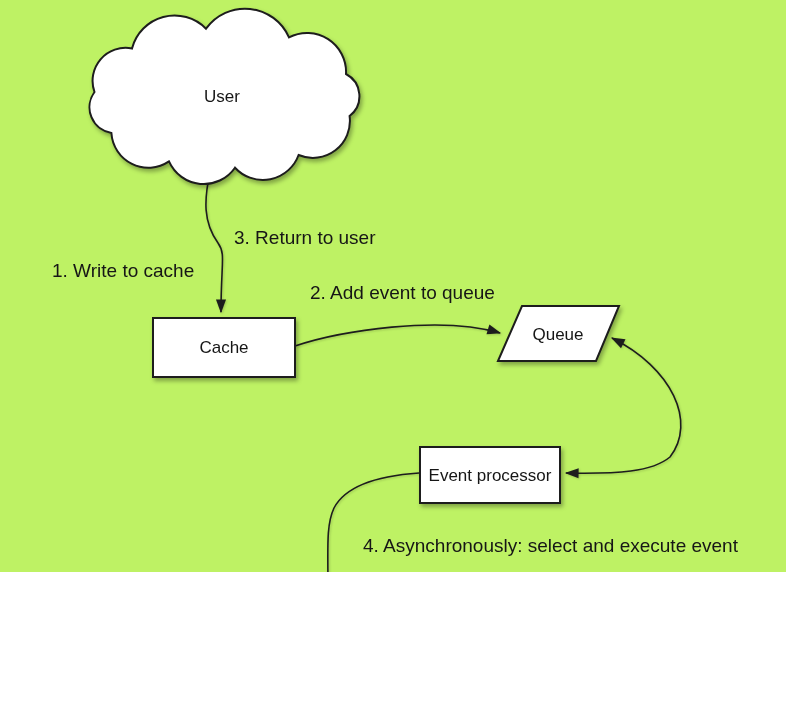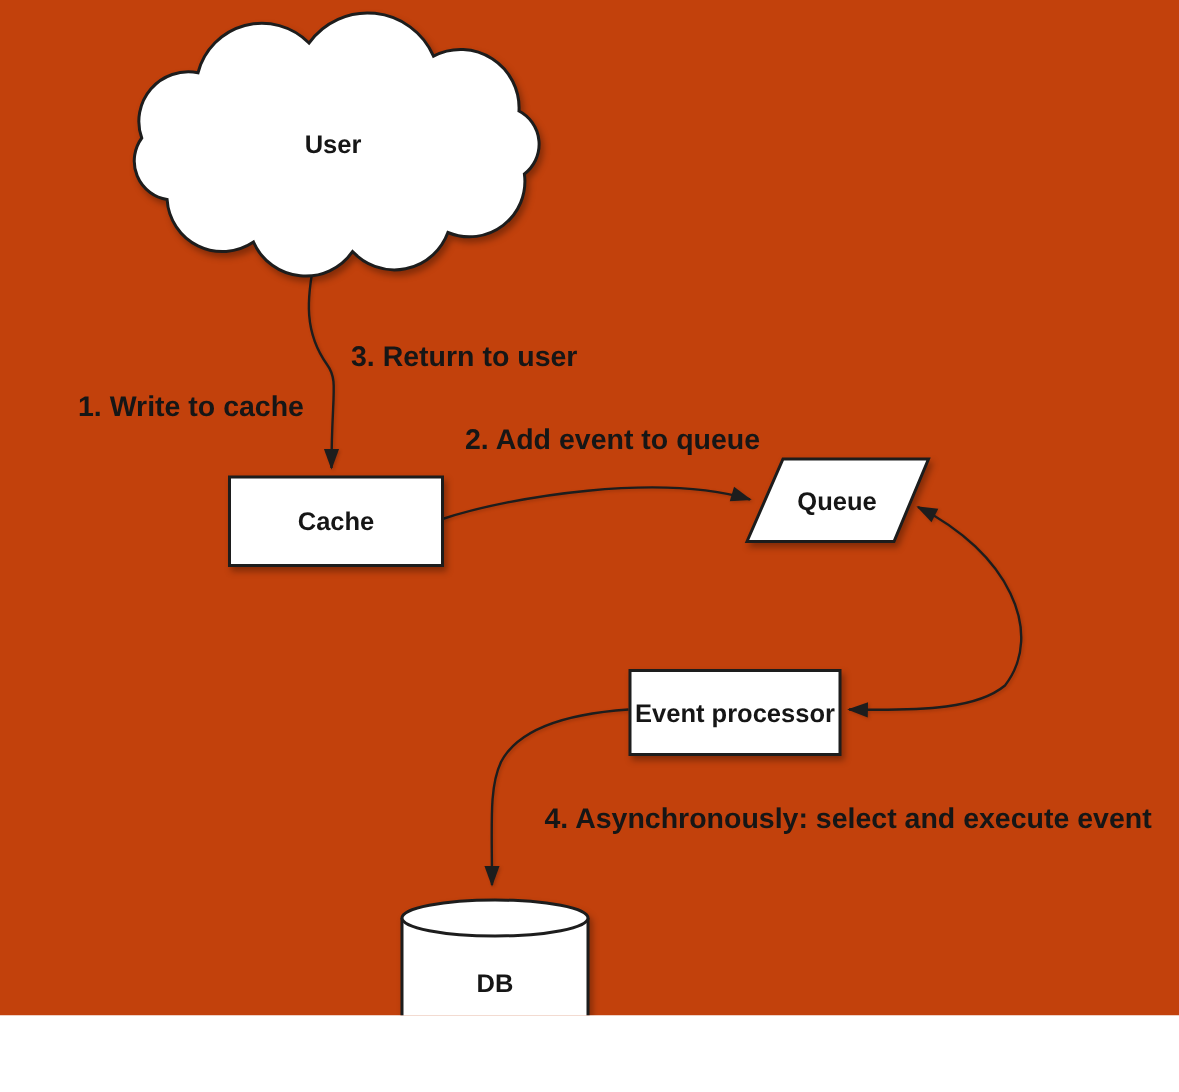--- a/index.html
+++ b/index.html
@@ -1,23 +1,22 @@
 <!DOCTYPE html>
 <html><head>
 <meta charset="utf-8">
 <style>
   html, body { margin: 0; padding: 0; background: #ffffff; }
   #stage {
     position: relative;
     width: 786px;
-    height: 677px;
-    background: #c2410c;
+    height: 572px;
+    background: #bef264;
     font-family: "Liberation Sans", sans-serif;
     overflow: hidden;
-    font-weight: bold;
   }
   svg { display: block; }
   .shape {
     fill: #ffffff;
     stroke: #1d1d1d;
     stroke-width: 2;
   }
   .edge {
     fill: none;
     stroke: #1d1d1d;

